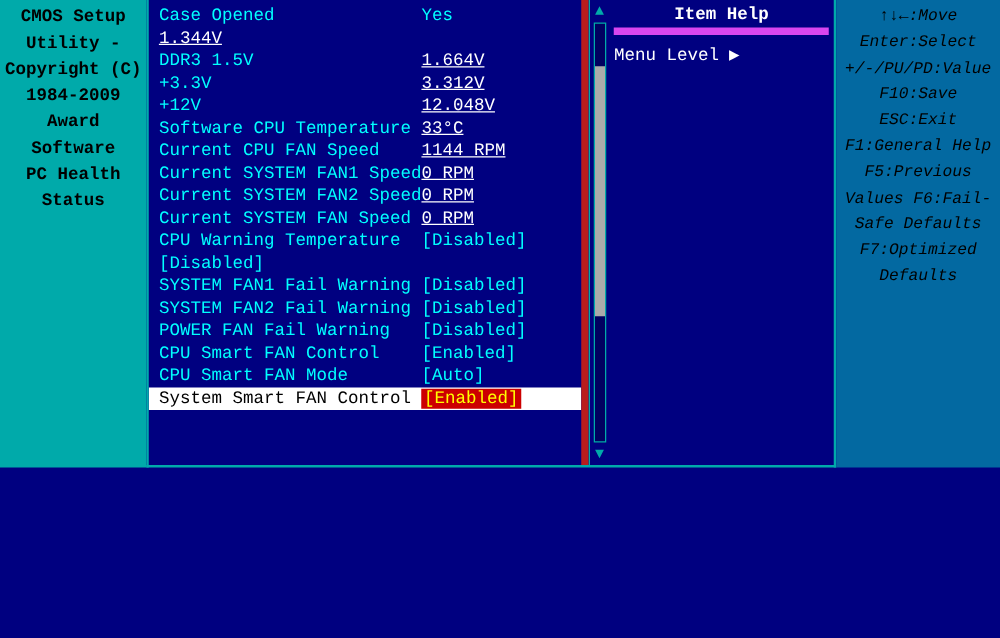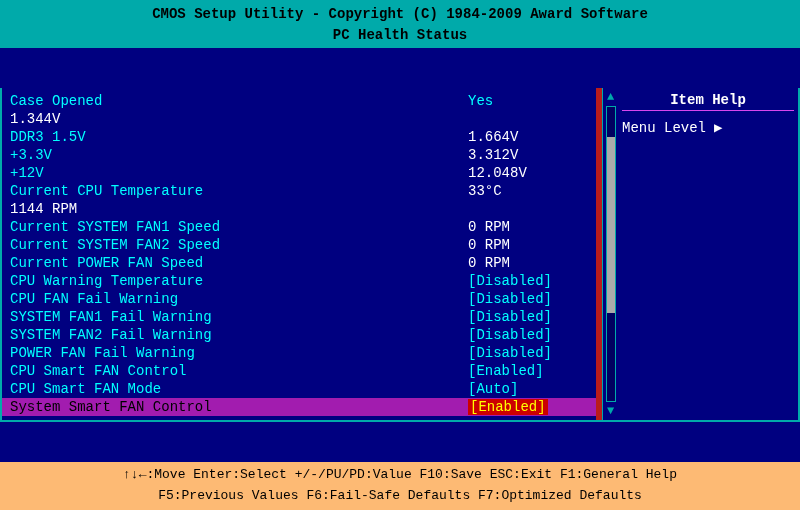--- a/index.html
+++ b/index.html
@@ -7,24 +7,22 @@
       width: 800px;
       height: 510px;
       background: #000080;
       font-family: 'Courier New', Courier, monospace;
       font-size: 14px;
       color: #00FFFF;
       overflow: hidden;
     }
     .outer {
       width: 800px;
-      height: 480px;
-      display: flex;
-      flex-direction: column;
-      gap: 40px;
+      height: 374px;
+      display: flex;
     }
     
     .title-bar {
       background: #00AAAA;
       color: #000000;
       text-align: center;
       padding: 4px 0 2px 0;
       line-height: 1.5;
     }
     .title-bar .line1, .title-bar .line2 {
@@ -47,34 +45,35 @@
       overflow: hidden;
     }
     .menu-row {
       display: flex;
       flex-direction: row;
       padding: 1px 8px;
       color: #00FFFF;
       white-space: nowrap;
     }
     .menu-row.selected {
-      background: #a21caf;
+      background: #ffffff;
       color: #000000;
     }
     .menu-row .label {
       flex: 1;
       color: inherit;
     }
     .menu-row .value {
       color: inherit;
       min-width: 120px;
       text-align: left;
     }
     .menu-row .value.white {
       color: #FFFFFF;
+      text-decoration: underline;
     }
     .menu-row .value.cyan {
       color: #00FFFF;
     }
     
     .menu-row.selected .value {
       color: #000000;
     }
     
     .red-bracket {
@@ -114,42 +113,43 @@
     }
     
     .right-panel {
       width: 180px;
       padding: 4px;
       color: #FFFFFF;
     }
     .help-title {
       color: #FFFFFF;
       text-align: center;
-      border-bottom: 1px solid #d946ef;
+      border-bottom: 6px solid #d946ef;
       margin-bottom: 8px;
       padding-bottom: 2px;
       font-weight: bold;
     }
     .help-content {
       color: #FFFFFF;
       display: flex;
       align-items: flex-end;
       gap: 8px;
     }
     .help-arrow {
       color: #FFFFFF;
     }
     
     .nav-bar {
-      background: #fdba74;
+      background: #0369a1;
       color: #000000;
       text-align: center;
       padding: 3px 0;
       line-height: 1.6;
       font-size: 13px;
+      font-style: italic;
     }
     .nav-bar .nav-line {
       display: flex;
       justify-content: center;
       gap: 16px;
       flex-wrap: nowrap;
     }
   </style>
 </head>
 <body>
@@ -178,44 +178,44 @@
         </div>
         <div class="menu-row">
           <span class="label">+3.3V</span>
           <span class="value white">3.312V</span>
         </div>
         <div class="menu-row">
           <span class="label">+12V</span>
           <span class="value white">12.048V</span>
         </div>
         <div class="menu-row">
-          <span class="label">Current CPU Temperature</span>
+          <span class="label">Software CPU Temperature</span>
           <span class="value white">33°C</span>
         </div>
         <div class="menu-row">
+          <span class="label">Current CPU FAN Speed</span>
           <span class="value white">1144 RPM</span>
         </div>
         <div class="menu-row">
           <span class="label">Current SYSTEM FAN1 Speed</span>
           <span class="value white">0 RPM</span>
         </div>
         <div class="menu-row">
           <span class="label">Current SYSTEM FAN2 Speed</span>
           <span class="value white">0 RPM</span>
         </div>
         <div class="menu-row">
-          <span class="label">Current POWER FAN Speed</span>
+          <span class="label">Current SYSTEM FAN Speed</span>
           <span class="value white">0 RPM</span>
         </div>
         <div class="menu-row">
           <span class="label">CPU Warning Temperature</span>
           <span class="value cyan">[Disabled]</span>
         </div>
         <div class="menu-row">
-          <span class="label">CPU FAN Fail Warning</span>
           <span class="value cyan">[Disabled]</span>
         </div>
         <div class="menu-row">
           <span class="label">SYSTEM FAN1 Fail Warning</span>
           <span class="value cyan">[Disabled]</span>
         </div>
         <div class="menu-row">
           <span class="label">SYSTEM FAN2 Fail Warning</span>
           <span class="value cyan">[Disabled]</span>
         </div>

